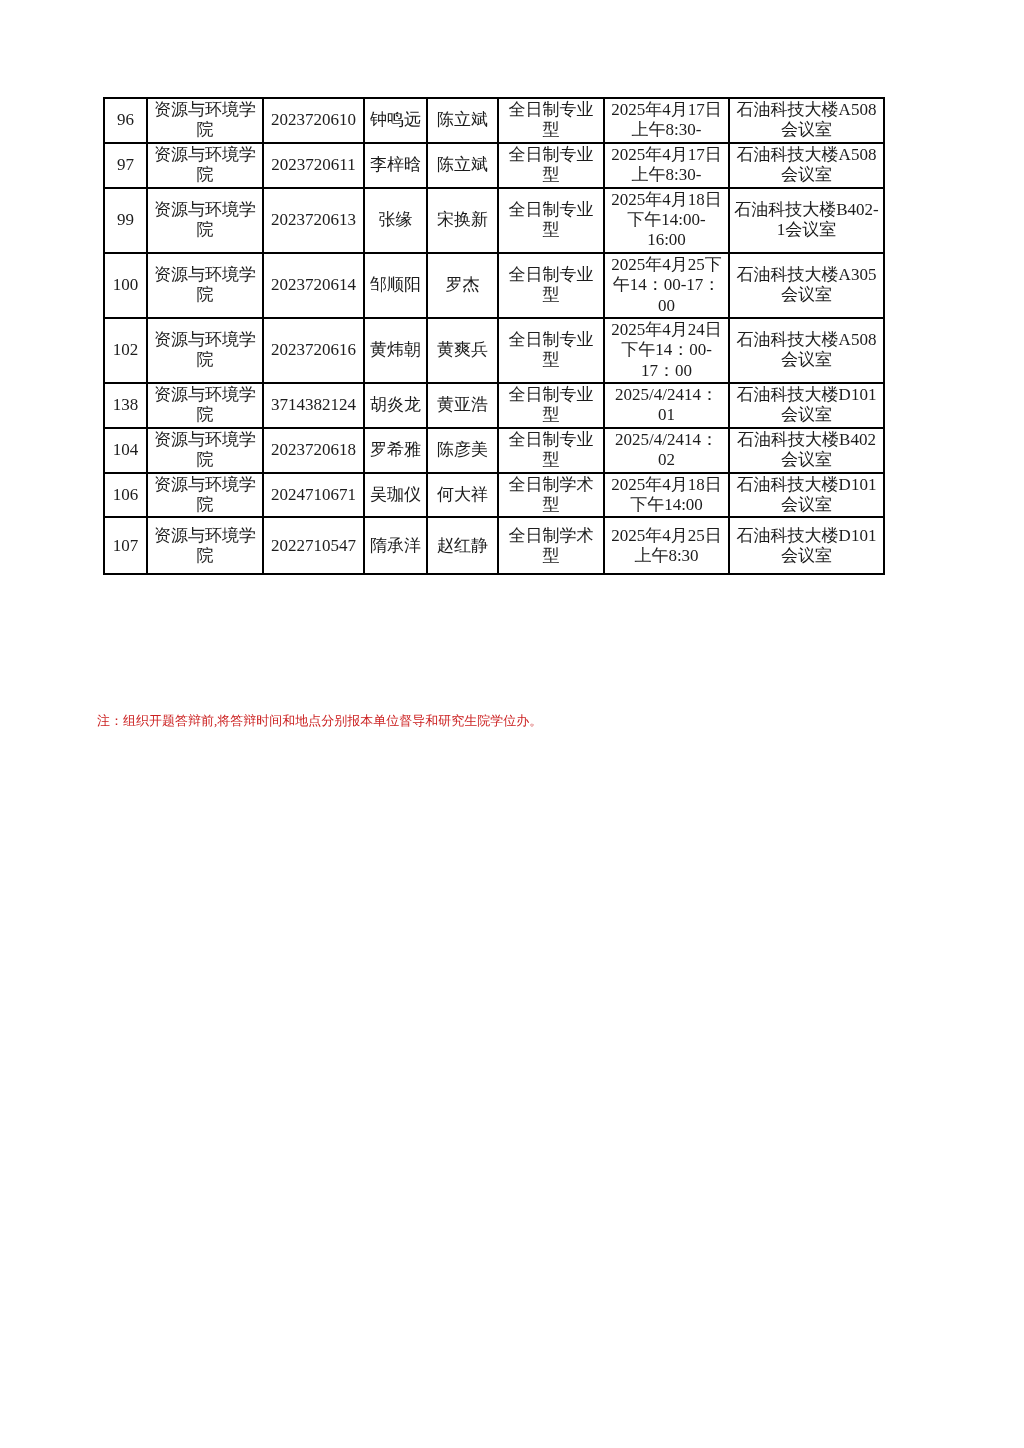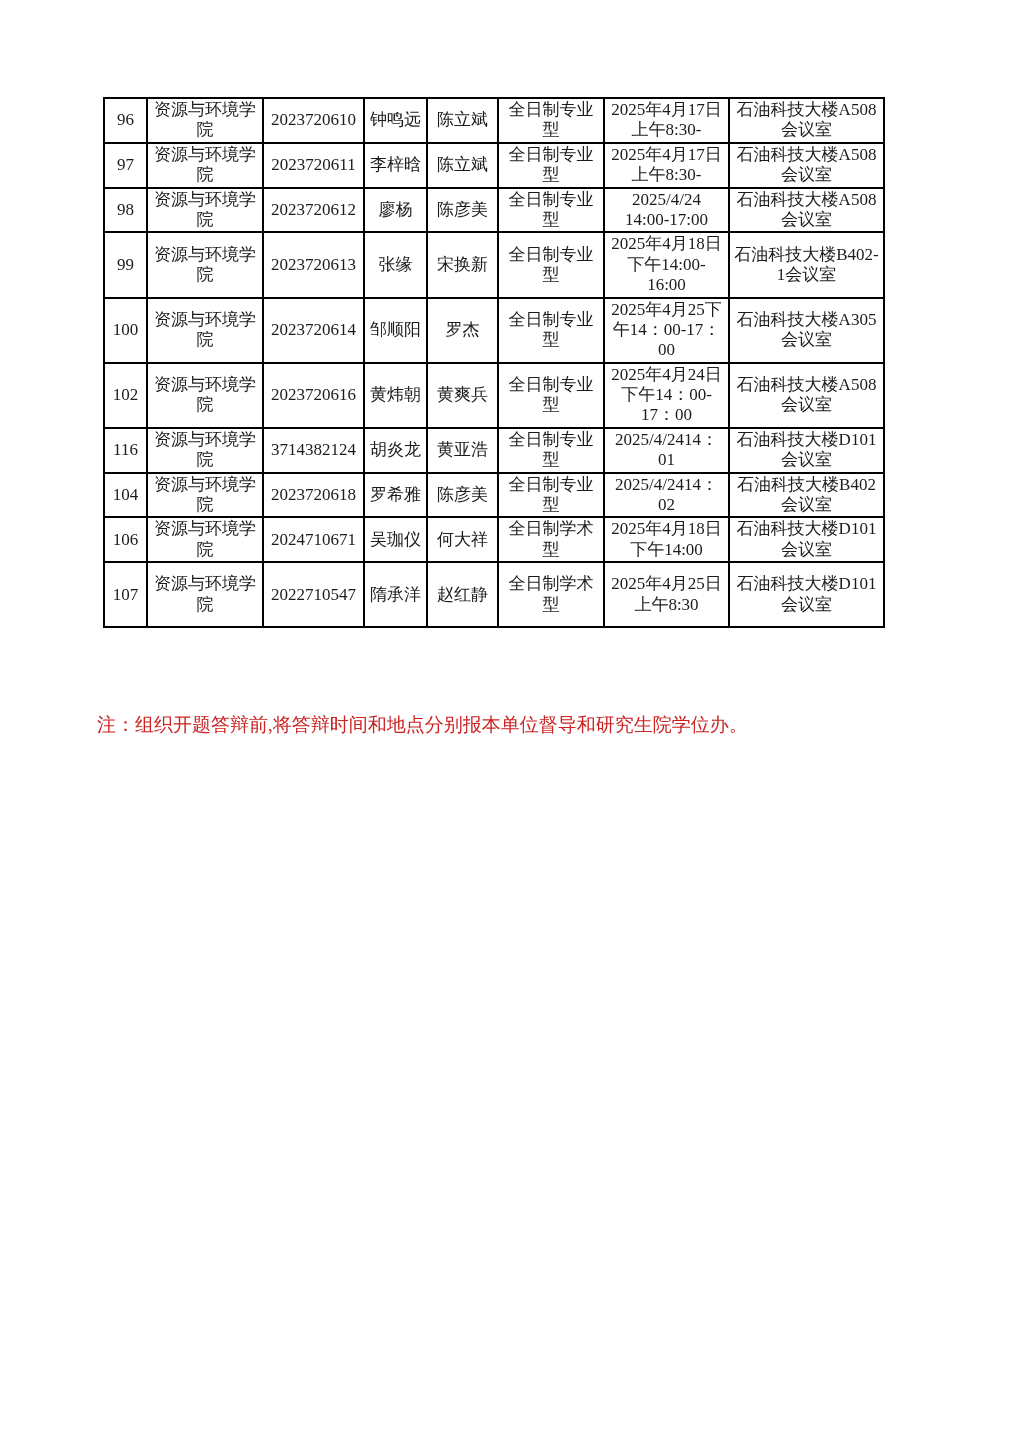--- a/index.html
+++ b/index.html
@@ -37,21 +37,21 @@
     color: #1c1c1c;
     padding: 1px 2px;
     white-space: pre-line;
     overflow: hidden;
   }
   .note {
     position: absolute;
     left: 97px;
     top: 712px;
     width: 860px;
-    font-size: 19px;
+    font-size: 13px;
     line-height: 1.35;
     color: #cc2222;
   }
 </style>
 </head>
 <body>
 
 <div class="page" style="background: rgb(255, 255, 255);">
 
   <table class="schedule">
@@ -87,34 +87,20 @@
           <td>2023720611</td>
           <td>李梓晗</td>
           <td>陈立斌</td>
           <td>全日制专业
 型</td>
           <td>2025年4月17日
 上午8:30-</td>
           <td>石油科技大楼A508
 会议室</td>
         </tr>
-        <tr style="height: 42px;">
-          <td>98</td>
-          <td>资源与环境学
-院</td>
-          <td>2023720612</td>
-          <td>廖杨</td>
-          <td>陈彦美</td>
-          <td>全日制专业
-型</td>
-          <td>2025/4/24
-14:00-17:00</td>
-          <td>石油科技大楼A508
-会议室</td>
-        </tr>
         <tr style="height: 64px;">
           <td>99</td>
           <td>资源与环境学
 院</td>
           <td>2023720613</td>
           <td>张缘</td>
           <td>宋换新</td>
           <td>全日制专业
 型</td>
           <td>2025年4月18日
@@ -147,21 +133,21 @@
           <td>黄爽兵</td>
           <td>全日制专业
 型</td>
           <td>2025年4月24日
 下午14：00-
 17：00</td>
           <td>石油科技大楼A508
 会议室</td>
         </tr>
         <tr style="height: 43px;">
-          <td>116</td>
+          <td>138</td>
           <td>资源与环境学
 院</td>
           <td>3714382124</td>
           <td>胡炎龙</td>
           <td>黄亚浩</td>
           <td>全日制专业
 型</td>
           <td>2025/4/2414：
 01</td>
           <td>石油科技大楼D101
@@ -188,21 +174,21 @@
           <td>2024710671</td>
           <td>吴珈仪</td>
           <td>何大祥</td>
           <td>全日制学术
 型</td>
           <td>2025年4月18日
 下午14:00</td>
           <td>石油科技大楼D101
 会议室</td>
         </tr>
-        <tr style="height: 65px; border-radius: 19px;">
+        <tr style="height: 57px; border-radius: 19px;">
           <td>107</td>
           <td>资源与环境学
 院</td>
           <td>2022710547</td>
           <td>隋承洋</td>
           <td>赵红静</td>
           <td>全日制学术
 型</td>
           <td>2025年4月25日
 上午8:30</td>

